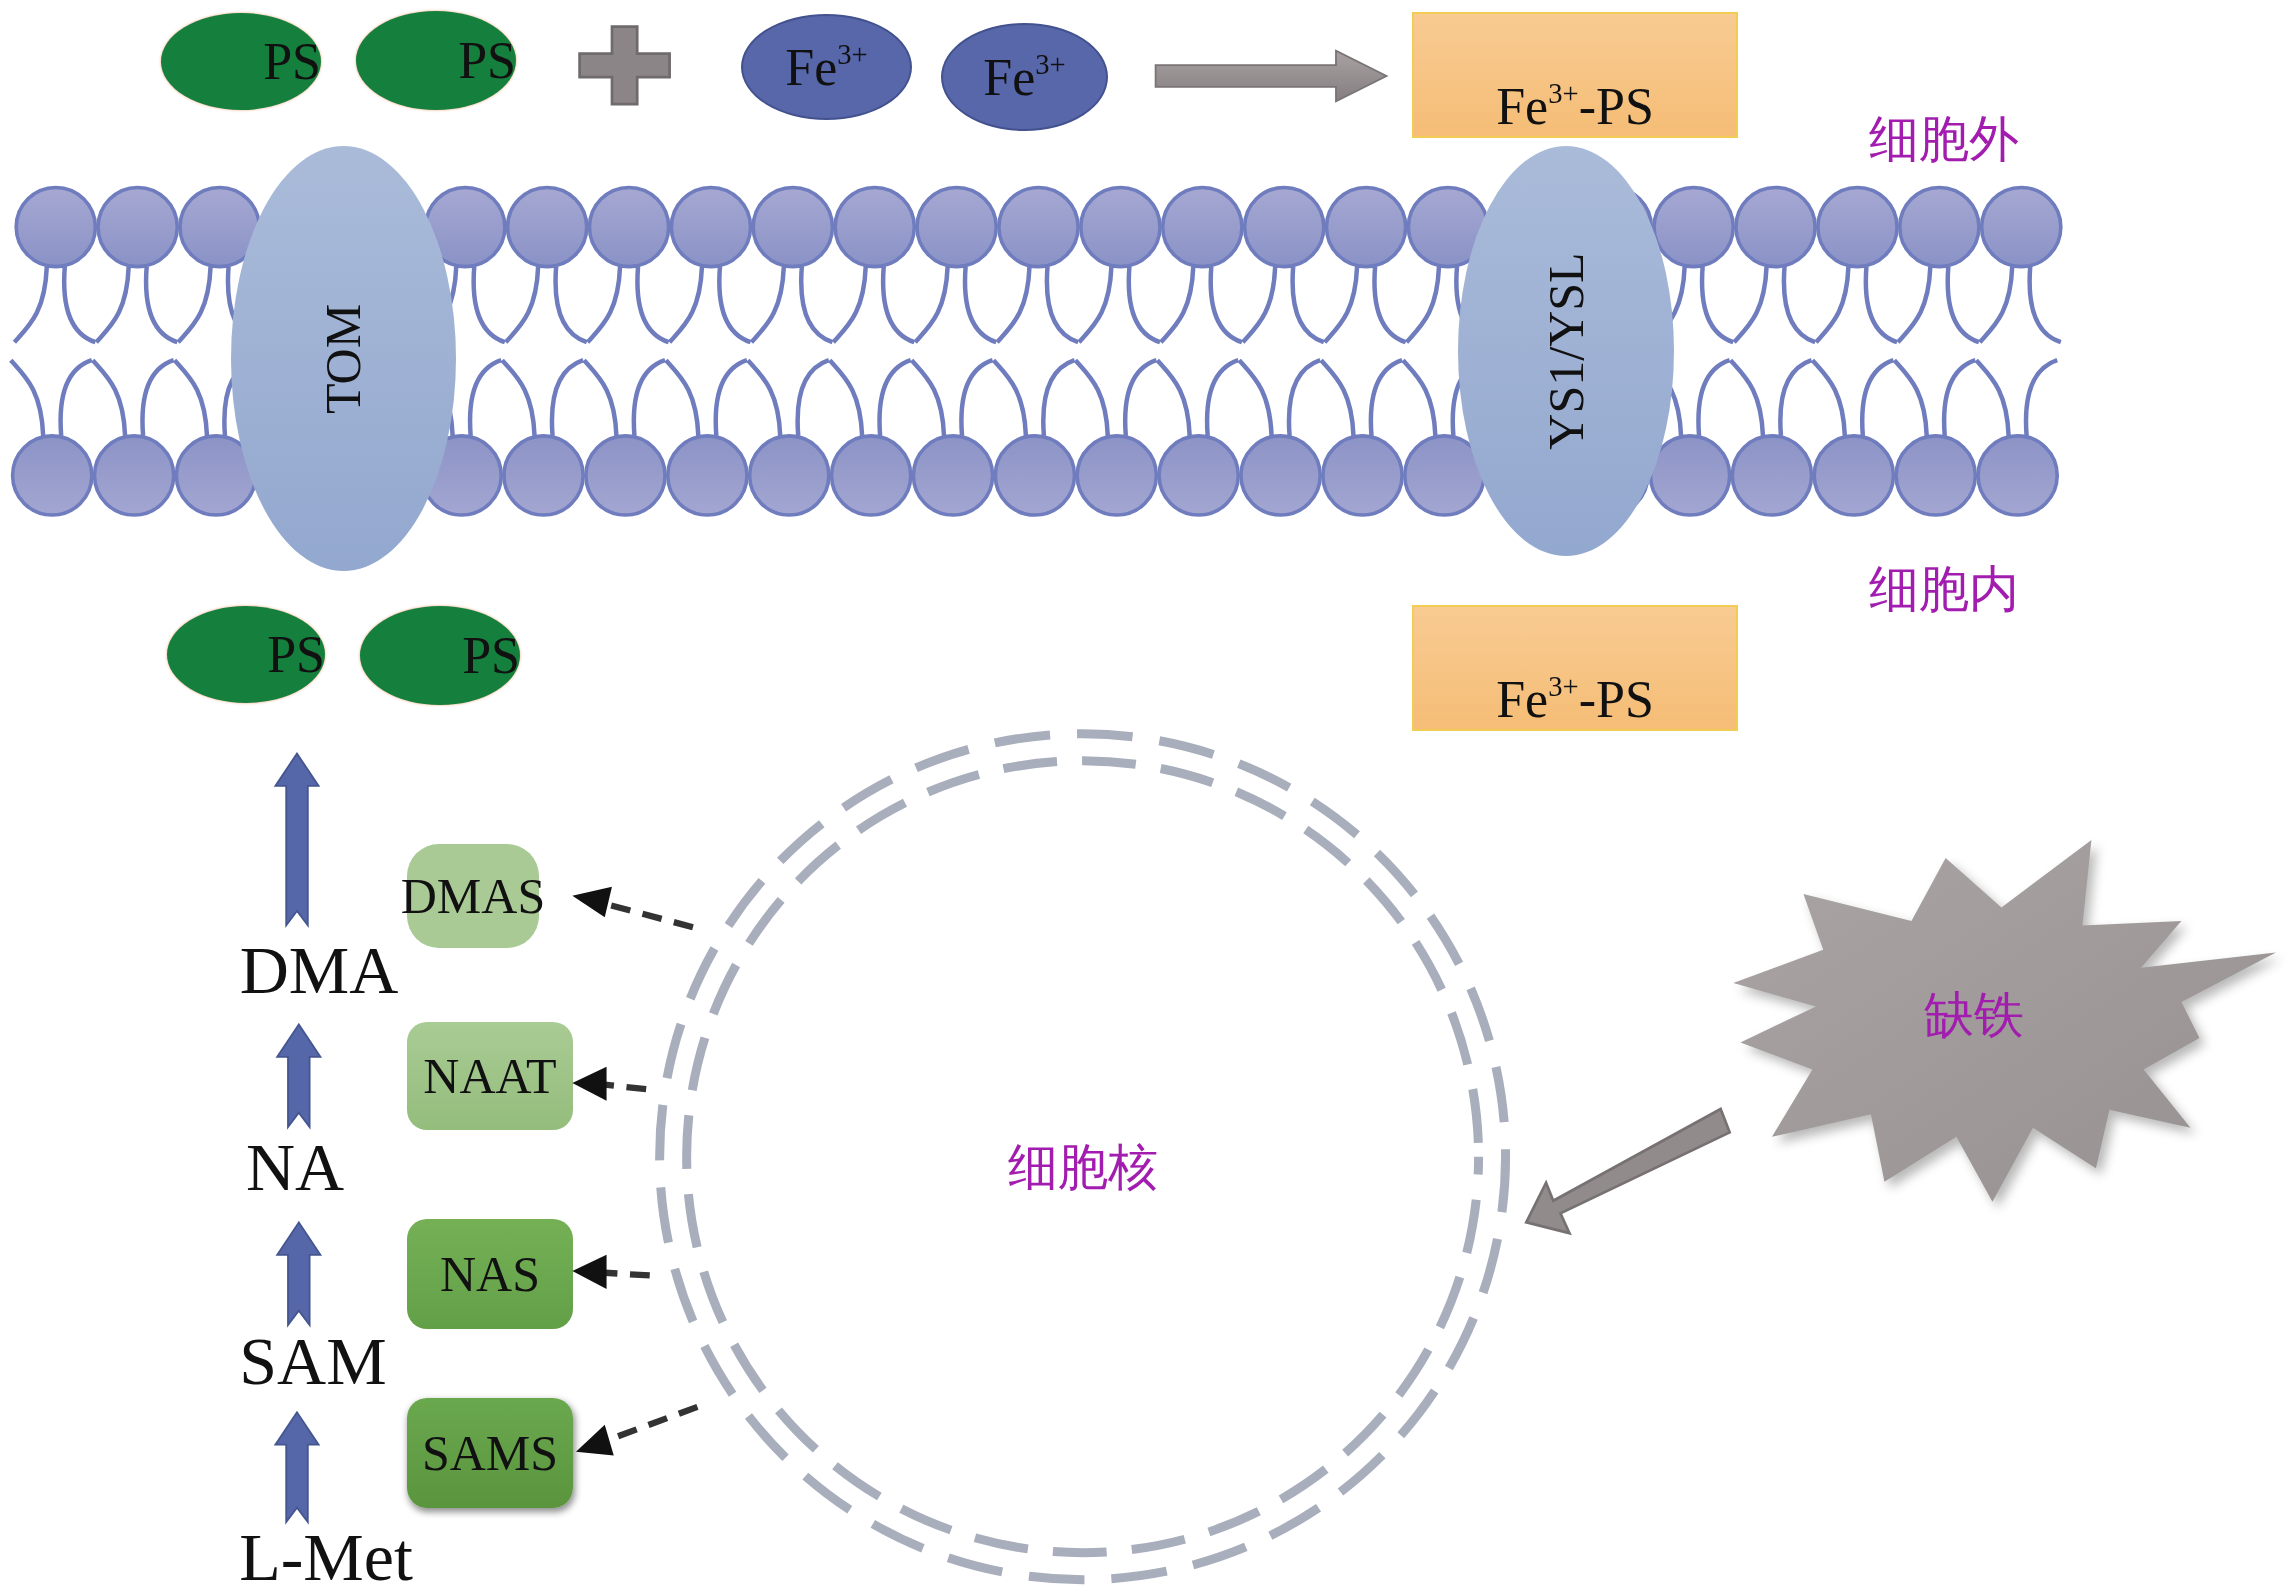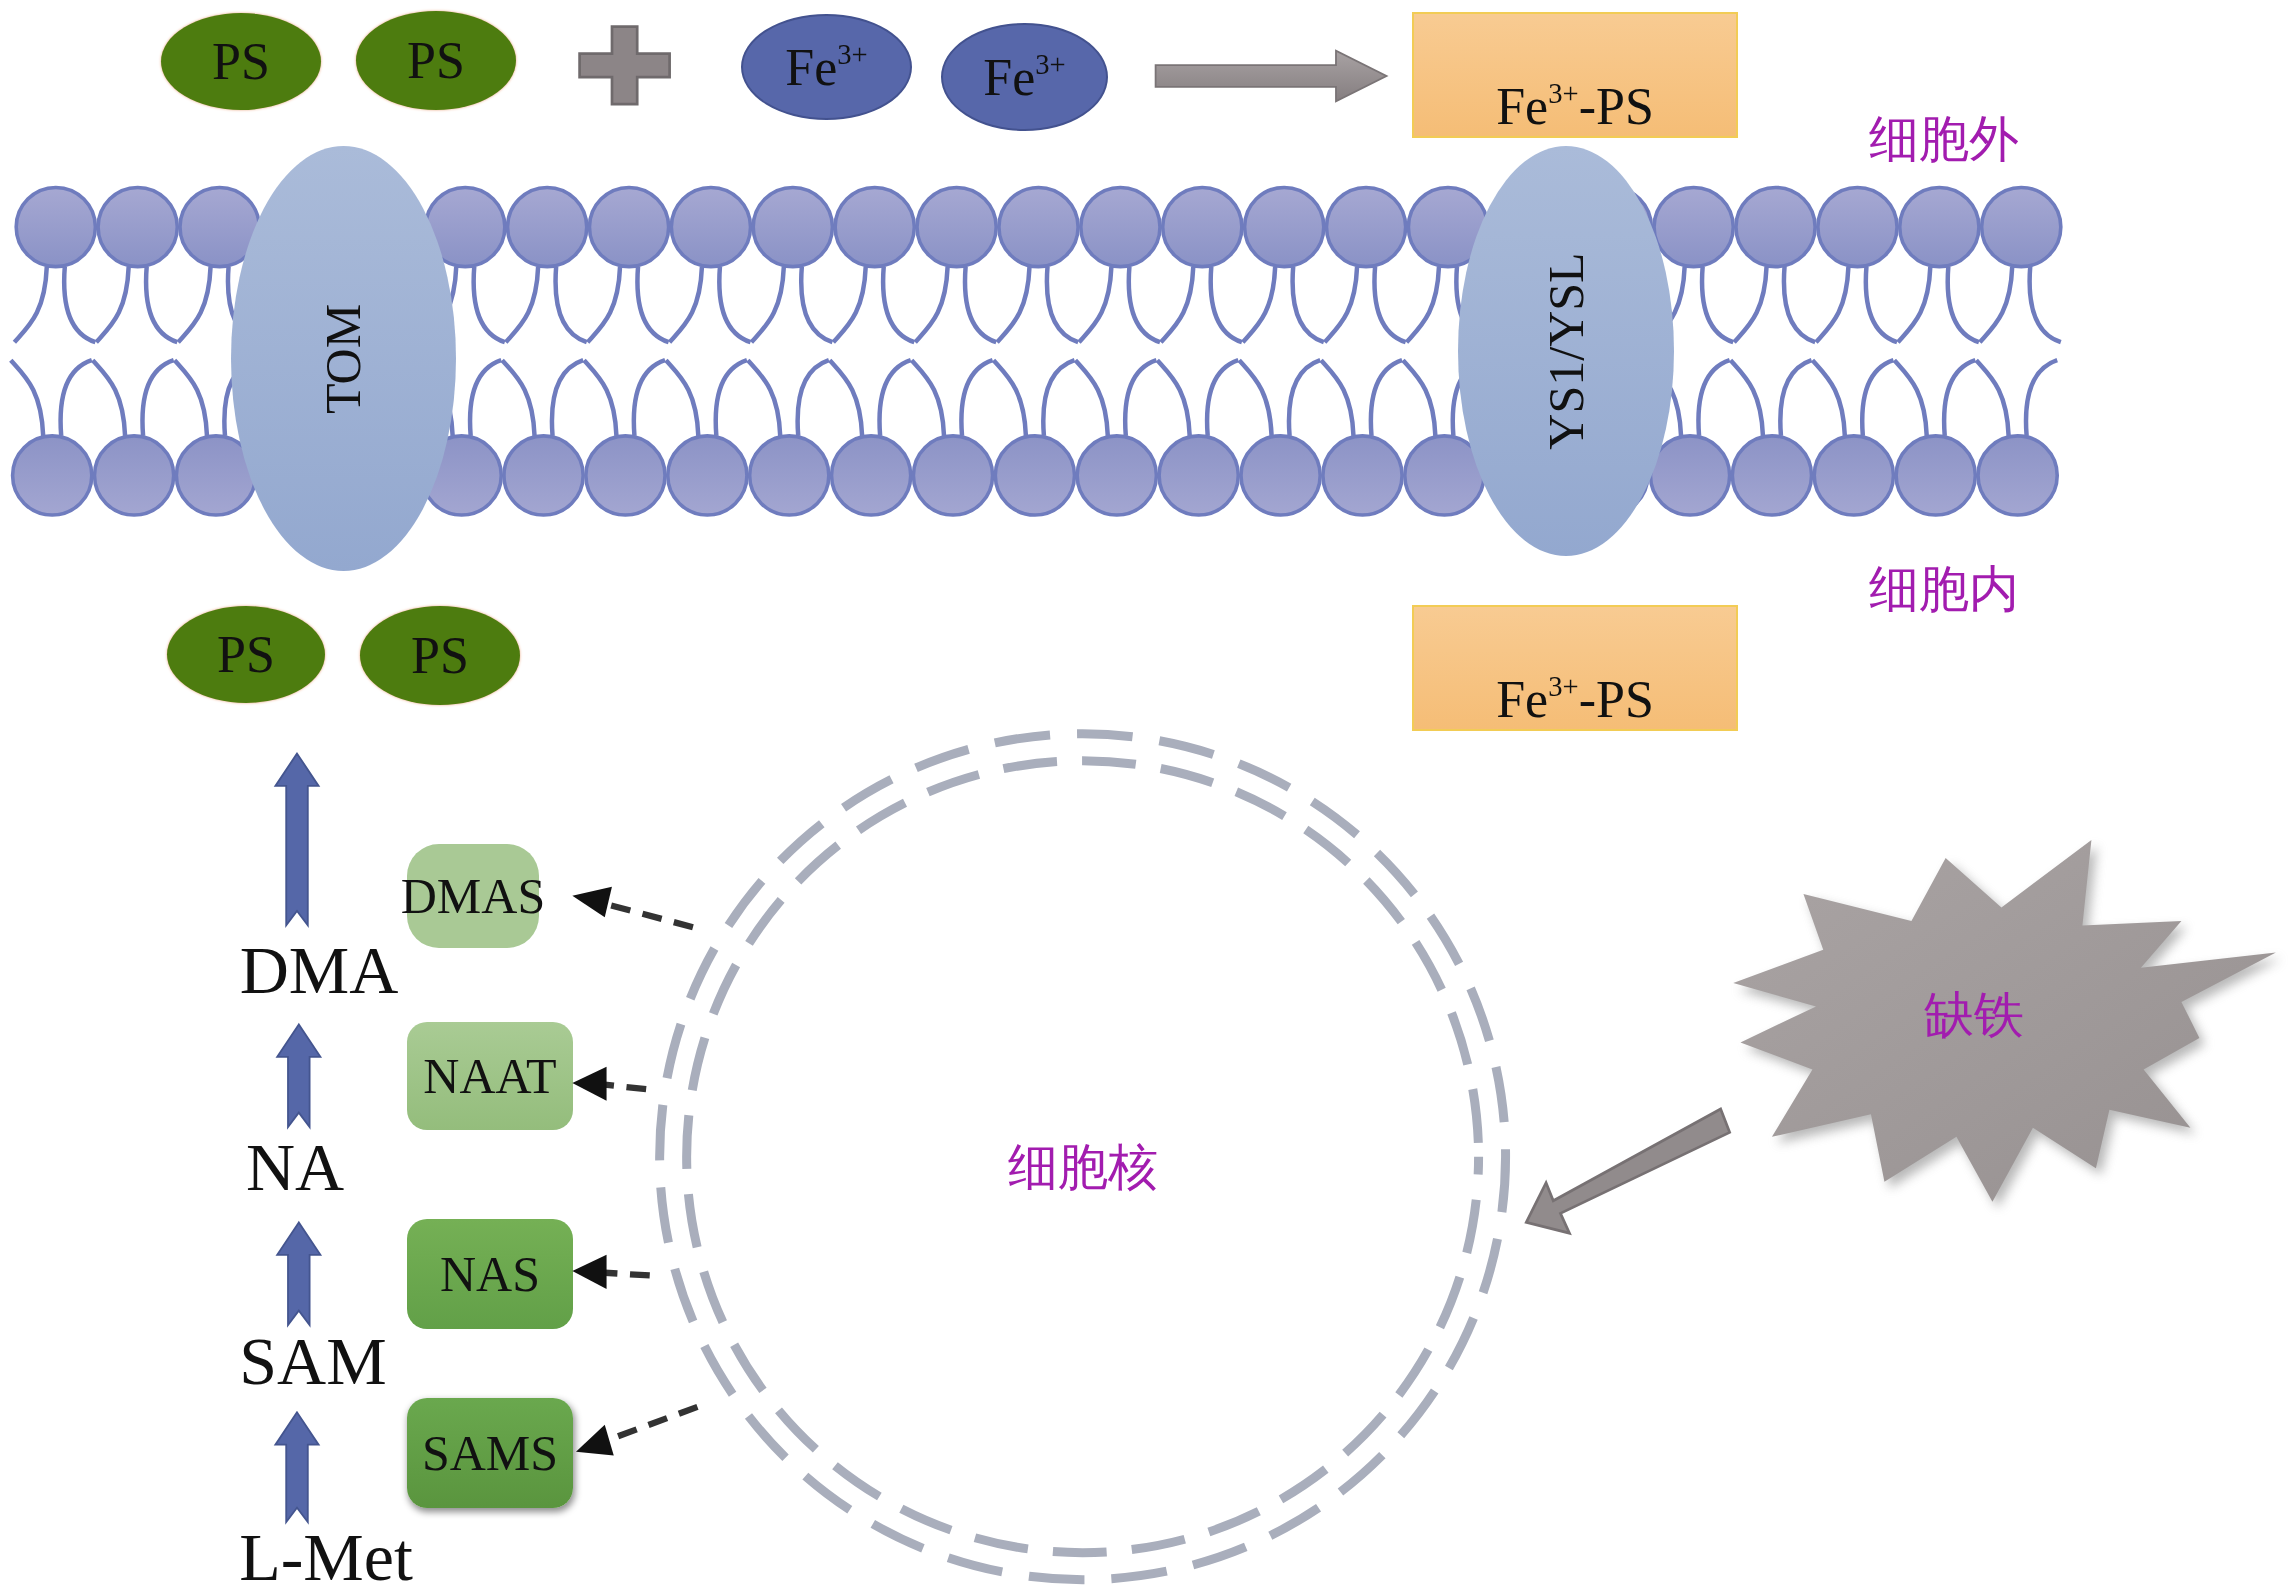--- a/index.html
+++ b/index.html
@@ -1,20 +1,20 @@
 <!DOCTYPE html>
 <html style="font-size:14.4px"><head>
 <meta charset="utf-8">
 <style>
   html, body { margin:0; padding:0; background:#ffffff; }
   body { width:2293px; height:1597px; position:relative; overflow:hidden; font-family:"Liberation Serif", "DejaVu Serif", serif; }
   #stage { position:absolute; left:0; top:0; width:2293px; height:1597px; }
   .abs { position:absolute; }
   .ellipse { position:absolute; border-radius:50%; display:flex; align-items:center; justify-content:center; color:#111; font-size:52px; }
-  .ps { background:#4d7c0f; box-shadow:0 0 2.7px #E9A07A; }
+  .ps { background:#15803d; box-shadow:0 0 2.7px #E9A07A;justify-content:flex-end; }
   .fe { background:#5767AA; border:2.7px solid #43528F; box-sizing:border-box; }
   .fe sup, .box sup { font-size:0.55em; position:relative; top:-0.1em; }
   .box { position:absolute; display:flex; align-items:flex-end; justify-content:center; font-size:52px; color:#111;
          background:linear-gradient(#F8CB92,#F5BD76); border:2.7px solid #F2CC55; box-sizing:border-box; }
   .protein { position:absolute; border-radius:50%; background:linear-gradient(#AABBD9,#93A8CF); display:flex; align-items:center; justify-content:center; }
   .protein span { transform:rotate(-90deg); white-space:nowrap; font-size:50px; color:#111; }
   .cn { position:absolute; font-family:"DejaVu Sans", sans-serif; font-size:50px; color:#a21caf; transform:translate(-50%,-50%); white-space:nowrap; }
   .met { position:absolute; font-size:68px; color:#111; transform:translate(-50%,-50%); white-space:nowrap; }
   .enz { position:absolute; display:flex; align-items:center; justify-content:center; font-size:50px; color:#111; border-radius:20px; box-sizing:border-box; }
   .enz1 { background:#A9C995; }

